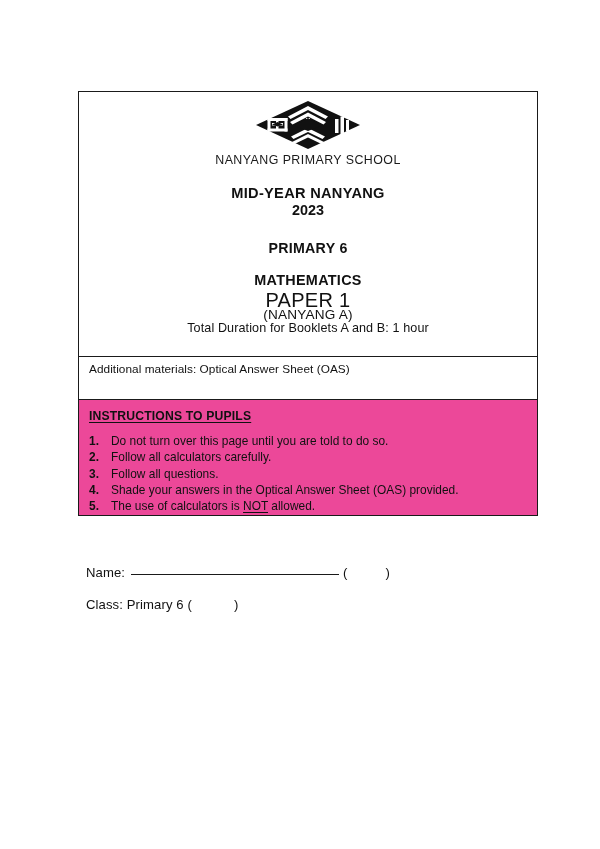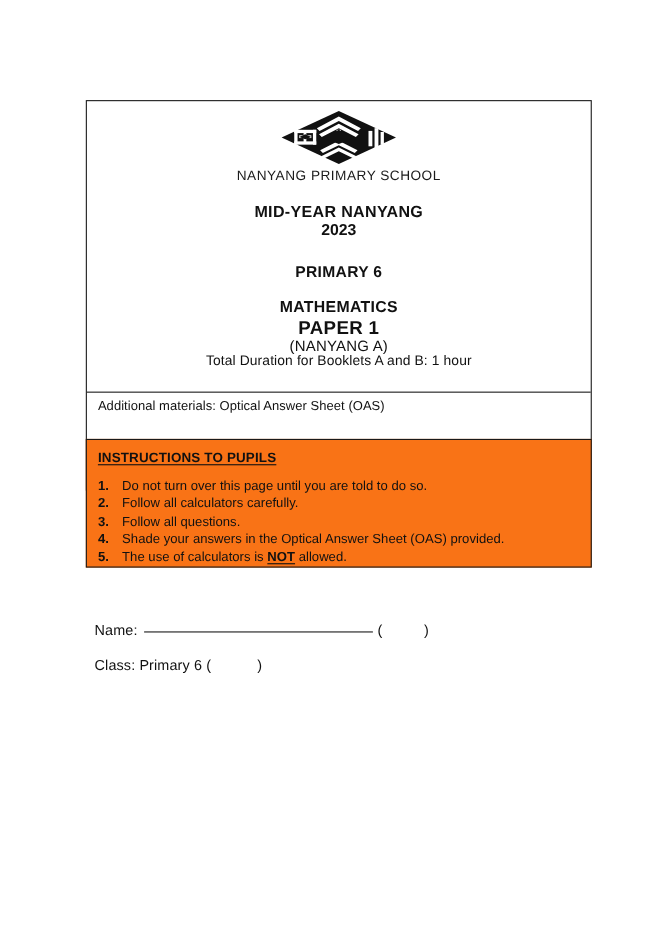--- a/index.html
+++ b/index.html
@@ -103,22 +103,22 @@
     top: 180px;
     font-size: 14.4px;
     font-weight: 700;
     letter-spacing: 0.3px;
   }
   .paper {
     position: absolute;
     left: 0;
     right: 0;
     top: 197px;
-    font-size: 17px;
-    font-weight: 700;
+    font-size: 20px;
+    font-weight: 400;
     letter-spacing: 0.3px;
   }
   .booklet {
     position: absolute;
     left: 0;
     right: 0;
     top: 215px;
     font-size: 13.6px;
     font-weight: 400;
     letter-spacing: 0.2px;
@@ -145,21 +145,21 @@
 
   
   .instructions-box {
     position: absolute;
     left: 78px;
     top: 399px;
     width: 460px;
     height: 117px;
     border: 1.2px solid #1a1a1a;
     box-sizing: border-box;
-    background: #f97316;
+    background: #ec4899;
   }
 
   .instructions-title {
     position: absolute;
     left: 10px;
     top: 9px;
     font-size: 12.2px;
     font-weight: 700;
     text-decoration: underline;
     text-underline-offset: 2px;
@@ -187,21 +187,21 @@
     width: 24px;
     flex: 0 0 24px;
     text-align: left;
     padding-left: 2px;
     box-sizing: border-box;
   }
   .instruction-text {
     flex: 1 1 auto;
   }
   .instruction-text .emph {
-    font-weight: 700;
+    font-weight: 400;
     text-decoration: underline;
     text-underline-offset: 1.5px;
   }
 
   
   .field-name {
     position: absolute;
     left: 86px;
     top: 565px;
     font-size: 13.1px;

